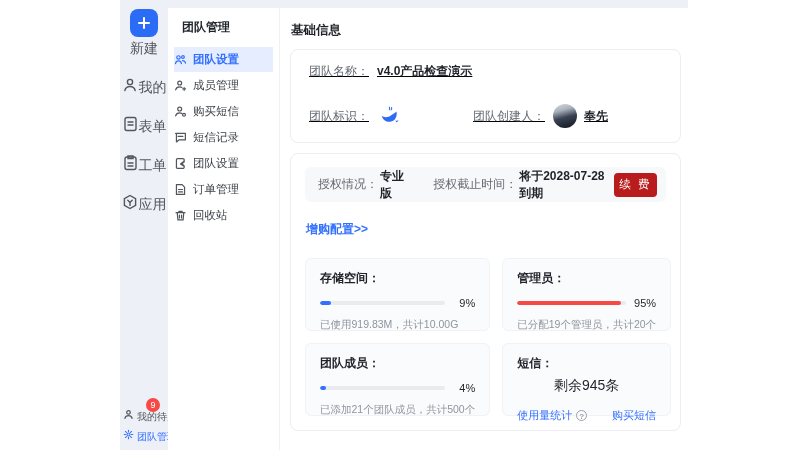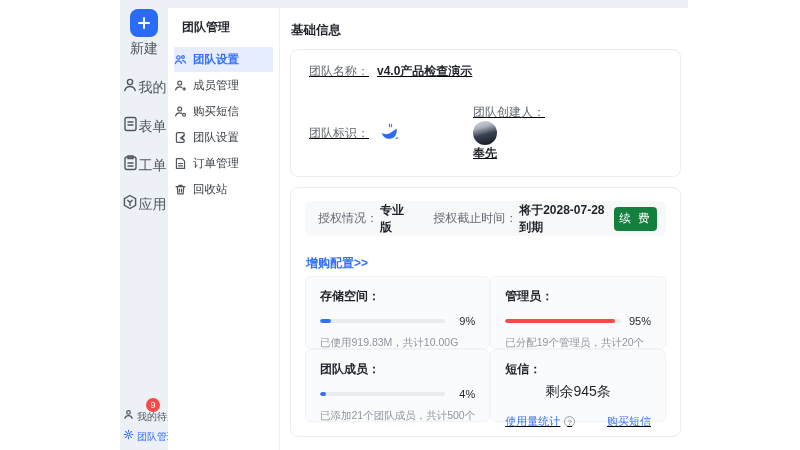--- a/index.html
+++ b/index.html
@@ -39,45 +39,45 @@
   
   .main { flex:1; padding:7px 7px 0 10px; overflow:hidden; }
   .section-title { font-size:12.5px; font-weight:bold; color:#1f2329; margin:7px 0 0 1px; }
   .card { border:1px solid #ebedf2; border-radius:8px; background:#fff; }
   .basic-card { margin-top:10px; padding:13px 18px 14px; }
   .b-row { display:flex; align-items:center; font-size:12px;text-decoration:underline; }
   .b-row + .b-row { margin-top:24px; }
   .f-label { color:#646a73; margin-right:8px; white-space:nowrap; }
   .f-value { color:#1f2329; font-weight:bold; }
   .whale { width:24px; height:24px; display:inline-flex; }
-  .creator-group { display:flex; align-items:flex-start; margin-left:72px;flex-direction:column; }
+  .creator-group { display:flex; align-items:center; margin-left:72px; }
   .avatar { width:24px; height:24px; border-radius:50%; margin-right:7px; flex:none;
     background:linear-gradient(165deg,#d8dbe0 0%,#aab2bd 28%,#3a4252 55%,#10141c 100%); }
 
   .benefits-card { margin-top:10px; padding:13px 14px 14px; }
   .license-bar { height:35px; background:#f7f8fa; border-radius:6px; display:flex; align-items:center;
     padding:0 9px 0 13px; font-size:12px; }
   .license-bar .f-label { margin-right:2px; }
   .license-gap { width:22px; flex:none; }
-  .renew-btn { margin-left:auto; width:50px; height:24px; background:#15803d; color:#fff; border:none;
+  .renew-btn { margin-left:auto; width:50px; height:24px; background:#b91c1c; color:#fff; border:none;
     border-radius:4px; font-size:11.5px; letter-spacing:2px; cursor:pointer;
     font-family:"Liberation Sans","DejaVu Sans",sans-serif; }
   .addon-link { display:inline-block; margin:19px 0 0 1px; font-size:12px; font-weight:bold;
     color:#3370ff; text-decoration:none; cursor:pointer; }
 
-  .stat-grid { display:grid; grid-template-columns:1fr 1fr; margin-top:4px; }
+  .stat-grid { display:grid; grid-template-columns:1fr 1fr; gap:12px; margin-top:20px; }
   .stat-card { height:73px; background:#fafbfd; border:1px solid #f1f2f6; border-radius:6px; padding:11px 14px; }
   .stat-title { font-size:12px; font-weight:bold; color:#1f2329; }
   .bar-row { display:flex; align-items:center; margin-top:10px; }
   .bar-track { flex:1; height:4px; border-radius:2px; background:#e9ebef; overflow:hidden; }
   .bar-fill { height:4px; border-radius:2px; background:#3370ff; min-width:6px; }
   .bar-pct { width:30px; text-align:right; font-size:11px; color:#1f2329; flex:none; }
   .stat-caption { margin-top:9px; font-size:10.5px; color:#8f959e; white-space:nowrap; }
   .sms-remaining { text-align:center; font-size:14px; font-weight:normal; color:#1f2329; margin-top:5px; }
-  .sms-links { display:flex; justify-content:space-between; align-items:center; margin-top:13px; font-size:11px;text-decoration:underline; }
+  .sms-links { display:flex; justify-content:space-between; align-items:center; margin-top:13px; font-size:11px; }
   .sms-link { color:#3370ff; cursor:pointer; display:flex; align-items:center; gap:4px; }
   .qmark { width:11px; height:11px; border:1px solid #9aa0a8; border-radius:50%; color:#9aa0a8;
     font-size:8px; line-height:11px; text-align:center; font-weight:bold; }
 </style>
 </head>
 <body>
 
 <div class="app">
 
   <div class="rail">
@@ -179,20 +179,29 @@
       </div>
       <div class="nav-item">
         <span class="nic">
             <svg width="13" height="13" viewBox="0 0 16 16" fill="none" stroke="#51565d" stroke-width="1.5">
               <circle cx="7" cy="5" r="2.4"></circle>
               <path d="M2 13.5c.6-2.4 2.6-3.7 5-3.7 1 0 1.9.2 2.7.7" stroke-linecap="round"></path>
               <circle cx="12.3" cy="12" r="1.8"></circle>
             </svg>
           </span>
         <span>购买短信</span>
+      </div>
+      <div class="nav-item">
+        <span class="nic">
+            <svg width="13" height="13" viewBox="0 0 16 16" fill="none" stroke="#51565d" stroke-width="1.5">
+              <path d="M2 3h12v8H6l-3 2.5V3z" stroke-linejoin="round"></path>
+              <path d="M5 6.5h6" stroke-linecap="round"></path>
+            </svg>
+          </span>
+        <span>短信记录</span>
       </div>
       <div class="nav-item">
         <span class="nic">
             <svg width="13" height="13" viewBox="0 0 16 16" fill="none" stroke="#51565d" stroke-width="1.5">
               <path d="M12.5 6V3.5A1.5 1.5 0 0011 2H4.5A1.5 1.5 0 003 3.5v9A1.5 1.5 0 004.5 14H11a1.5 1.5 0 001.5-1.5V11" stroke-linecap="round"></path>
               <path d="M8 8.5l4-3-1.7 3L12 11z" stroke-linejoin="round"></path>
             </svg>
           </span>
         <span>团队设置</span>
       </div>

